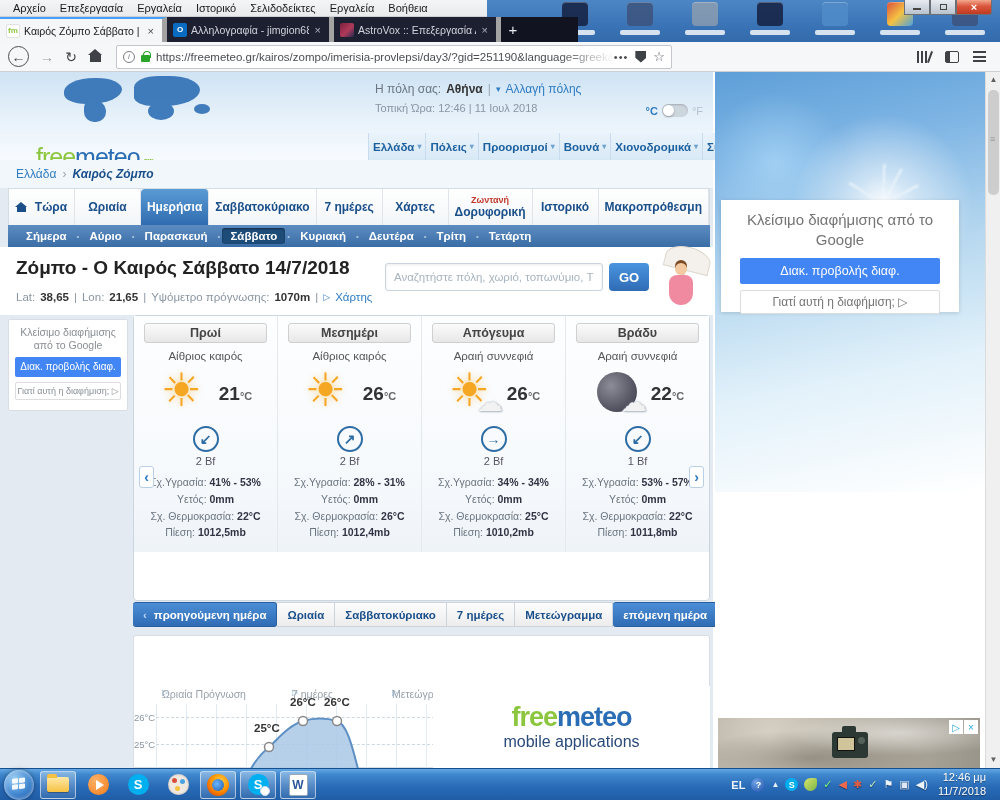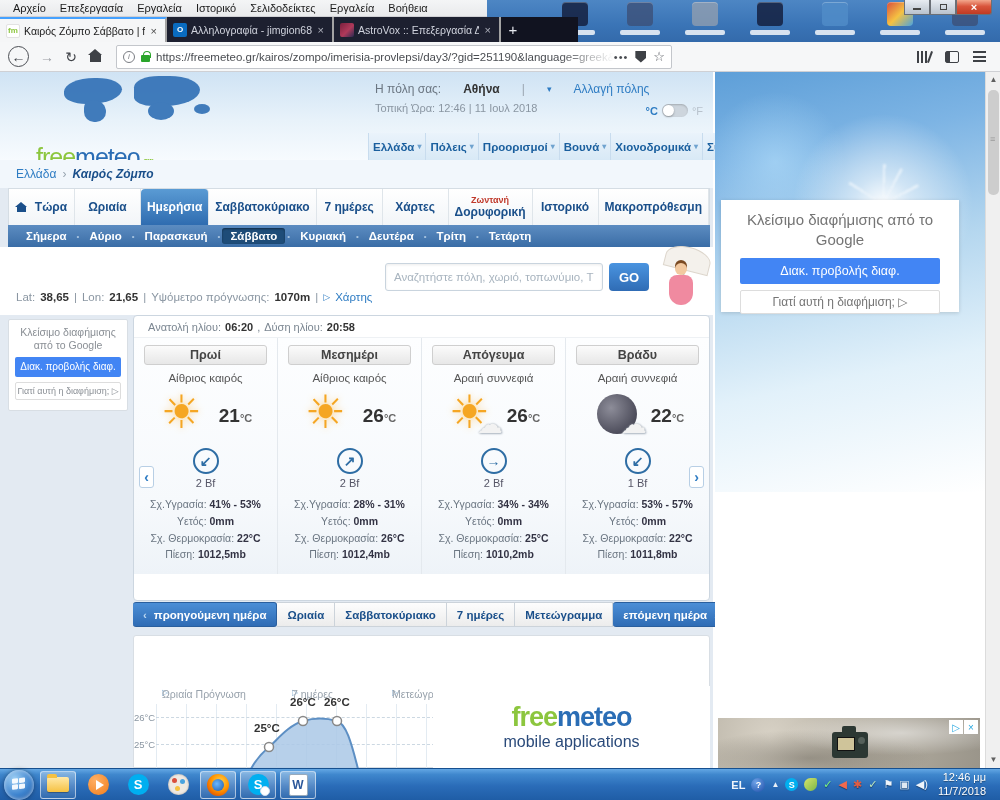--- a/index.html
+++ b/index.html
@@ -19,21 +19,21 @@
 .win-controls{position:absolute;top:0;right:8px;display:flex;z-index:40}
 .wbtn{width:26px;height:15px;border:1px solid #6b6f76;border-top:none;background:linear-gradient(180deg,#e8ecf2,#b9c2cd);display:flex;align-items:center;justify-content:center;font-size:9px;color:#333}
 .wbtn .bar{width:8px;height:2px;background:#444;margin-top:4px}
 .wbtn .box{width:7px;height:6px;border:1px solid #444;background:transparent}
 .wbtn.close{width:36px;background:linear-gradient(180deg,#f3a88d,#d9553c 45%,#c03a22);color:#fff;font-size:11px;font-weight:bold;border-bottom-right-radius:3px}
 
 
 .menubar{position:absolute;left:0;top:0;width:487px;height:17px;background:linear-gradient(180deg,#f4f5f6,#e9eaec);border-bottom:1px solid #d0d0d4;display:flex;align-items:center;padding-left:6px;z-index:30}
 .menubar span{font-size:11px;color:#1a1a1a;padding:0 7px;cursor:default}
 .tabbar{position:absolute;left:0;top:17px;width:578px;height:25px;background:#111320;display:flex;align-items:stretch;z-index:30}
-.tab{display:flex;align-items:center;width:167px;padding:0 6px;background:#1d2030;color:#cfd2dc;border-right:2px solid #a3a3a3;overflow:hidden}
+.tab{display:flex;align-items:center;width:167px;padding:0 6px;background:#1d2030;color:#cfd2dc;border-right:5px solid #a3a3a3;overflow:hidden}
 .tab.active{background:#f5f6f7;color:#1a1a1a;border-top:2px solid #45a1ff}
 .tab-title{flex:1;font-size:10.5px;white-space:nowrap;overflow:hidden;margin:0 4px}
 .tab-close{font-size:11px;color:inherit;opacity:.8;padding:0 2px}
 .fav{width:14px;height:14px;border-radius:2px;display:flex;align-items:center;justify-content:center;font-size:8px;font-weight:bold;flex:none}
 .fav.f1{background:#fff;color:#8cc63e;border:1px solid #e2e2e2}
 .fav.f2{background:#0a6cc0;color:#fff}
 .fav.f3{background:linear-gradient(135deg,#7a1f3d,#b03a5a 55%,#2a2a52)}
 .newtab{width:24px;display:flex;align-items:center;justify-content:center;color:#e7e9ef;font-size:15px}
 .toolbar{position:absolute;left:0;top:42px;width:1000px;height:30px;background:#f6f7f8;border-bottom:1px solid #cfd0d4;display:flex;align-items:center;padding:0 8px;z-index:30}
 .tbtn{width:24px;height:22px;display:flex;align-items:center;justify-content:center;font-size:14px;color:#3e4146;border-radius:3px}
@@ -69,21 +69,21 @@
 .logo{position:absolute;left:36px;top:4px;width:230px;height:80px}
 .map{position:relative;width:210px;height:48px;opacity:.9}
 .map i{position:absolute;background:#2f6fb5;display:block}
 .map .m1{left:28px;top:2px;width:58px;height:26px;border-radius:55% 45% 60% 40%}
 .map .m2{left:48px;top:24px;width:22px;height:22px;border-radius:40% 60% 50% 50%}
 .map .m3{left:98px;top:0;width:66px;height:30px;border-radius:45% 55% 65% 35%}
 .map .m4{left:112px;top:26px;width:26px;height:18px;border-radius:50%}
 .map .m5{left:158px;top:28px;width:16px;height:10px;border-radius:50%}
 .wordmark{font-size:25px;font-weight:normal;letter-spacing:-1px;margin-top:19px}
 .wm-free{color:#8cc63e}.wm-meteo{color:#2a6db5}.wm-gr{font-size:13px;color:#8cc63e;font-style:italic}
-.city-row{position:absolute;left:375px;top:10px;font-size:12px;color:#6b7682;display:flex;align-items:center;gap:22px;white-space:nowrap}
+.city-row{position:absolute;left:375px;top:10px;font-size:12px;color:#6b7682;display:flex;align-items:center;gap:5px;white-space:nowrap}
 .city-row b{color:#333}
 .city-row .sep{color:#9aa5b0}
 .caret-blue{color:#2e7cc3;font-size:9px}
 .link-blue{color:#2e7cc3}
 .time-row{position:absolute;left:375px;top:30px;font-size:11px;color:#8a96a2}
 .unit-toggle{position:absolute;right:10px;top:32px;display:flex;align-items:center;gap:4px;font-size:11px}
 .unit-c{color:#2e7cc3;font-weight:bold}.unit-f{color:#b8c2cc}
 .pill{width:26px;height:13px;border-radius:7px;background:#cdd5dd;position:relative;box-shadow:inset 0 1px 2px rgba(0,0,0,.2)}
 .pill:before{content:"";position:absolute;left:1px;top:1px;width:11px;height:11px;border-radius:50%;background:#fff;box-shadow:0 1px 2px rgba(0,0,0,.3)}
 .site-nav{position:absolute;left:368px;right:0;bottom:0;height:27px;display:flex;align-items:stretch}
@@ -470,20 +470,21 @@
         <span class="day">Κυριακή</span>
           <span class="day-sep">•</span>
         <span class="day">Δευτέρα</span>
           <span class="day-sep">•</span>
         <span class="day">Τρίτη</span>
           <span class="day-sep">•</span>
         <span class="day">Τετάρτη</span>
       </div>
 
       <div class="title-row">
+        <div class="h1">Ζόμπο - Ο Καιρός Σάββατο 14/7/2018</div>
         <div class="coords">
           <span>Lat:</span>
             <b>38,65</b>
             <span>|</span>
           <span>Lon:</span>
             <b>21,65</b>
             <span>|</span>
           <span>Υψόμετρο πρόγνωσης:</span>
             <b>1070m</b>
             <span>|</span>
@@ -501,27 +502,20 @@
         </div>
       </div>
 
       <div class="left-ad">
         <div class="ad-title">Κλείσιμο διαφήμισης από το Google</div>
         <button class="ad-btn-blue">Διακ. προβολής διαφ.</button>
         <button class="ad-btn-line">Γιατί αυτή η διαφήμιση; ▷</button>
       </div>
 
       <div class="panel">
-        <div class="sun-row">
-          <span>Ανατολή ηλίου:</span>
-          <b>06:20</b>
-          <span>,</span>
-          <span>Δύση ηλίου:</span>
-          <b>20:58</b>
-        </div>
         <div class="cols">
 
           <div class="col">
             <div class="period-pill">Πρωί</div>
             <div class="cond">Αίθριος καιρός</div>
             <div class="icon-row">
               <span class="wicon">
                   <span class="sun-glyph">☀</span>
                 </span>
               <span class="temp"><span>21</span><span class="unit">°C</span></span>

